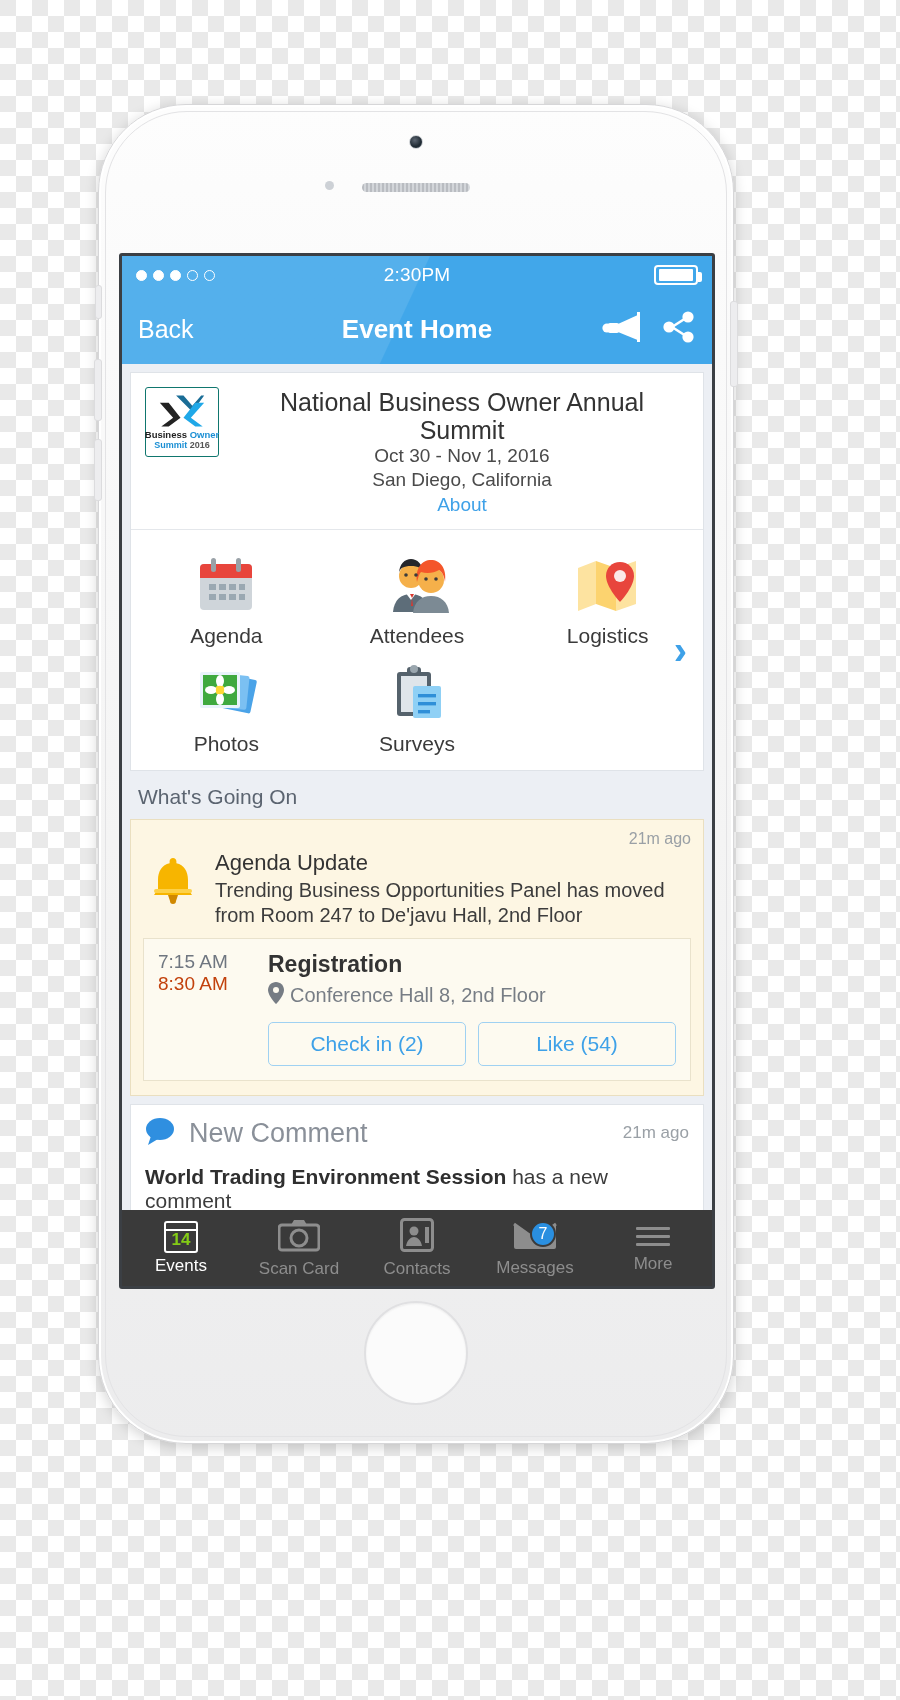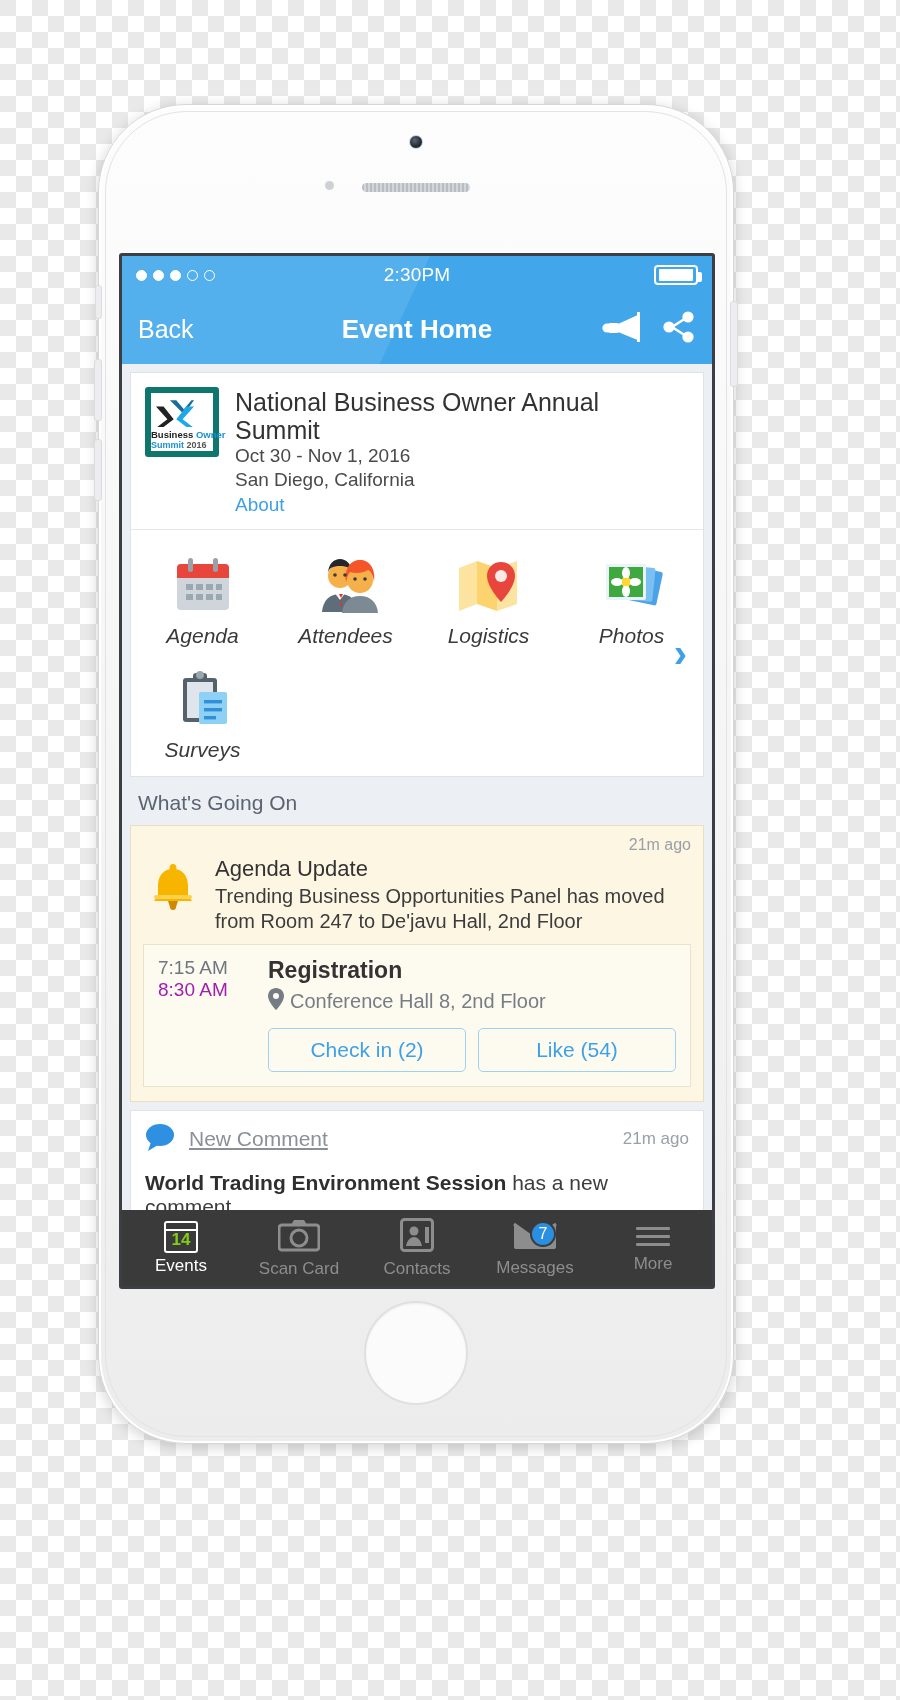--- a/index.html
+++ b/index.html
@@ -93,37 +93,37 @@
   .nav-back{ font-size:25px; z-index:2;}
   .nav-title{
     position:absolute;left:0;right:0;text-align:center;font-size:26px;font-weight:bold;
   }
   .nav-actions{ margin-left:auto; display:flex; align-items:center; gap:20px; z-index:2;}
 
   
   .card{ background:#fff; margin:8px 8px 0 8px; border:1px solid #dfe3e8;}
   .event-head{ display:flex; padding:14px 14px 12px 14px; gap:16px; }
   .logo-box{
-    width:74px;height:70px;background:#fff;border:6px solid #0f766e;border-radius:3px;
-    display:flex;flex-direction:column;align-items:flex-start;justify-content:flex-start;
+    width:74px;height:70px;background:#fff;border:1px solid #0f766e;border-radius:3px;
+    display:flex;flex-direction:column;align-items:center;justify-content:flex-start;
     padding-top:6px; flex:0 0 auto;
   }
   .logo-mark{ width:48px;height:34px;}
   .logo-t1{ font-size:9.5px;font-weight:bold;line-height:1.15;margin-top:2px;white-space:nowrap;}
   .logo-t1 .dk{ color:#222; } .logo-t1 .bl{ color:#1b8fd4;}
   .logo-t2{ font-size:9px;font-weight:bold;line-height:1.1;white-space:nowrap;}
   .logo-t2 .bl{ color:#1b8fd4;} .logo-t2 .dk{ color:#555;}
-  .event-meta{ padding-top:2px; }
+  .event-meta{ padding-top:2px;text-align:center; }
   .event-title{ font-size:25px; color:#333; line-height:1.1; }
   .event-date, .event-loc{ font-size:19px;color:#4a4a4a; line-height:1.28; }
   .event-about{ font-size:19px;color:#3ea1e8; line-height:1.3; }
 
   
   .grid-wrap{ border-top:1px solid #e4e7eb; position:relative; padding:14px 0 10px 0;}
-  .grid{ display:grid; grid-template-columns:repeat(4,1fr); row-gap:6px;font-style:italic;}
+  .grid{ display:grid; grid-template-columns:repeat(3,1fr); }
   .tile{ display:flex;flex-direction:column;align-items:center; padding:8px 0 4px 0;}
   .tile .glyph{ height:66px; display:flex;align-items:center;justify-content:center;}
   .tile .tlabel{ font-size:21px;color:#3a3a3a; margin-top:6px;}
   .chevron{
     position:absolute; right:16px; top:50%; transform:translateY(-50%);
     color:#3ea1e8; font-size:40px; font-weight:bold; line-height:1;
   }
 
   
   .sec-head{ padding:14px 16px 10px 16px; font-size:21px; color:#5b6470; }
@@ -137,33 +137,33 @@
   .bell{ flex:0 0 auto; width:56px; display:flex;justify-content:center; padding-top:6px;}
   .alert-title{ font-size:22px;color:#333; margin-bottom:2px;}
   .alert-text{ font-size:20px;color:#3c3c3c; line-height:1.25;}
 
   .session{
     background:#fdfaf0; border:1px solid #e9e2cc; padding:12px 14px 14px 14px;
     display:flex; gap:14px;
   }
   .times{ flex:0 0 auto; width:96px; text-align:left;}
   .t1{ font-size:19px;color:#6f7border;color:#6f7680;}
-  .t2{ font-size:19px;color:#a21caf;}
+  .t2{ font-size:19px;color:#c2410c;}
   .sess-title{ font-size:23px;font-weight:bold;color:#333;}
   .sess-loc{ font-size:20px;color:#777d85; margin-top:4px; display:flex;align-items:center;gap:6px;}
   .btn-row{ display:flex; gap:12px; margin-top:13px;}
   .abtn{
     flex:1; text-align:center; padding:9px 4px; border:1px solid #9fd1f2;border-radius:5px;
     color:#3ea1e8; font-size:21px; background:#fdfaf0;
   }
 
   
   .comment{ background:#fff; border:1px solid #dfe3e8; margin:8px 8px 0 8px; padding:12px 14px;}
   .crow{ display:flex; align-items:center; gap:12px;}
-  .clabel{ font-size:21px;color:#8a9099;text-decoration:underline;}
+  .clabel{ font-size:27px;color:#8a9099;}
   .cago{ margin-left:auto; font-size:17px;color:#9aa0a6;}
   .ctext{ font-size:21px;color:#3c3c3c; margin-top:16px;}
   .ctext b{ color:#2f2f2f;}
   .cquote{ font-size:21px;color:#3ea1e8; margin-top:8px;}
 
   
   .tabbar{
     position:absolute; left:0; right:0; bottom:0; height:76px;
     background:#3a3a3a; display:flex; align-items:center;
   }

